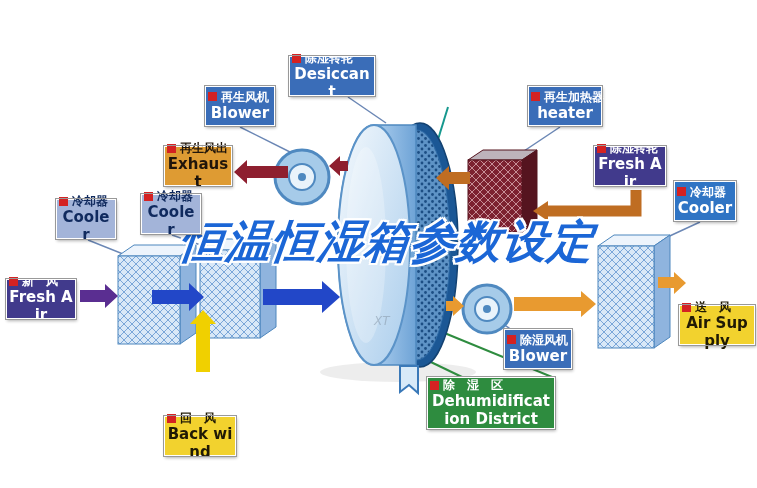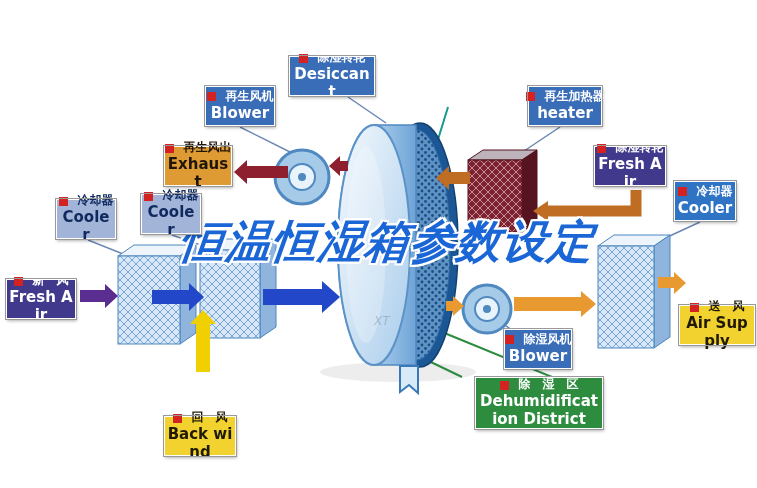--- a/index.html
+++ b/index.html
@@ -8,21 +8,21 @@
     font-family:"DejaVu Sans","Liberation Sans",sans-serif;
   }
   #diagram-svg{position:absolute;left:0;top:0;z-index:10;}
   .label{
     position:absolute;z-index:40;box-sizing:border-box;
     border:1px solid #ffffff;outline:1px solid #999999;
     box-shadow:1px 2px 3px rgba(0,0,0,.3);
     display:flex;flex-direction:column;justify-content:center;
     padding:3px 2px;text-align:center;font-weight:bold;
   }
-  .label-zh{font-size:12px;display:flex;align-items:center;justify-content:center;gap:10px;white-space:nowrap;line-height:1.2;font-family:Liberation Mono, monospace;}
+  .label-zh{font-size:12px;display:flex;align-items:center;gap:4px;white-space:nowrap;line-height:1.2;}
   .bullet{width:9px;height:9px;background:#d42222;flex:0 0 auto;display:inline-block;}
   .label-en{font-size:15px;word-break:break-all;line-height:1.15;margin-top:1px;}
   .lb-blue{background:#3a6db8;color:#ffffff;}
   .lb-teal{background:#16988e;color:#ffffff;}
   .lb-orange{background:#de9b33;color:#20150a;}
   .lb-indigo{background:#413a8c;color:#ffffff;}
   .lb-steel{background:#a3b4d9;color:#102a5e;}
   .lb-midblue{background:#2f74c4;color:#ffffff;}
   .lb-yellow{background:#f2d22e;color:#201a05;margin-top:42px;}
   .lb-green{background:#2e8c3f;color:#ffffff;}
@@ -235,21 +235,21 @@
   </div>
 
   <div class="label lb-blue" style="left:504px;top:329px;width:68px;height:40px;">
     <div class="label-zh">
         <span class="bullet"></span>
         <span>除湿风机</span>
       </div>
     <div class="label-en">Blower</div>
   </div>
 
-  <div class="label lb-green" style="left:475px;top:377px;width:128px;height:52px;">
+  <div class="label lb-green" style="left:427px;top:377px;width:128px;height:52px;">
     <div class="label-zh">
         <span class="bullet"></span>
         <span>除　湿　区</span>
       </div>
     <div class="label-en">Dehumidification District</div>
   </div>
 
 </div>
 
 </body></html>

